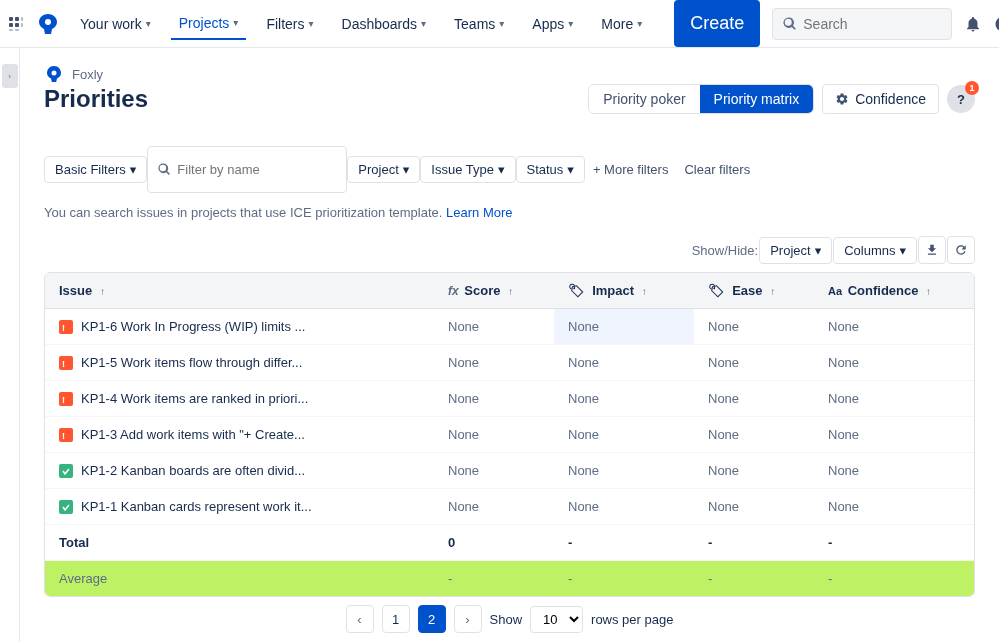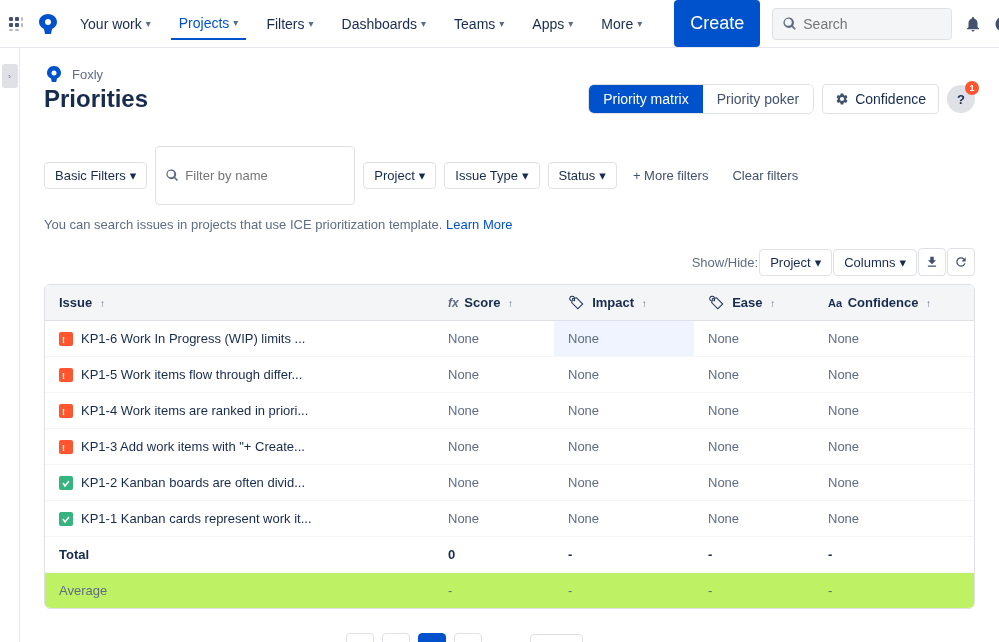--- a/index.html
+++ b/index.html
@@ -77,51 +77,51 @@
       font-size: 13px; cursor: pointer; position: relative; font-weight: 600; color: #172b4d;
     }
     .help-badge {
       position: absolute; top: -4px; right: -4px;
       width: 14px; height: 14px; border-radius: 50%;
       background: #ff5630; color: white; font-size: 9px;
       display: flex; align-items: center; justify-content: center;
     }
 
     
-    .filters-bar { display: flex; align-items: center; gap: 8px; margin-bottom: 12px; flex-wrap: wrap; }
+    .filters-bar { display: flex; align-items: center; margin-bottom: 12px; flex-wrap: wrap; }
     .filter-btn {
       display: flex; align-items: center; gap: 4px;
       padding: 5px 10px; border: 1px solid #dfe1e6; border-radius: 4px;
       background: #fff; cursor: pointer; font-size: 13px; color: #172b4d;
     }
     .filter-search {
       display: flex; align-items: center; gap: 6px;
       border: 1px solid #dfe1e6; border-radius: 4px;
-      padding: 21px 10px; background: #fff; min-width: 200px;
+      padding: 15px 10px; background: #fff; min-width: 200px;
     }
     .filter-search input { border: none; outline: none; font-size: 13px; color: #5e6c84; width: 150px; }
     .more-filters-btn { display: flex; align-items: center; gap: 4px; padding: 5px 8px; cursor: pointer; font-size: 13px; color: #42526e; background: none; border: none; }
     .clear-filters-btn { padding: 5px 8px; cursor: pointer; font-size: 13px; color: #42526e; background: none; border: none; }
 
     
     .info-text { font-size: 13px; color: #5e6c84; margin-bottom: 16px; }
     .info-text a { color: #0052cc; text-decoration: none; }
 
     
     .showhide-bar { display: flex; align-items: center; justify-content: flex-end; gap: 1px; margin-bottom: 8px; }
     .showhide-label { font-size: 13px; color: #5e6c84; }
     .showhide-btn {
       display: flex; align-items: center; gap: 4px;
       padding: 5px 10px; border: 1px solid #dfe1e6; border-radius: 4px;
       background: #fff; cursor: pointer; font-size: 13px; color: #172b4d;
     }
     .icon-btn { width: 28px; height: 28px; display: flex; align-items: center; justify-content: center; cursor: pointer; border: 1px solid #dfe1e6; border-radius: 4px; background: #fff; color: #42526e; }
 
     
-    .table-container { border: 1px solid #dfe1e6; border-radius: 6px; overflow: hidden; margin-bottom: 16px; }
+    .table-container { border: 1px solid #dfe1e6; border-radius: 6px; overflow: hidden; margin-bottom: 0; }
     table { width: 100%; border-collapse: collapse; }
     th {
       background: #f4f5f7; padding: 10px 14px;
       text-align: left; font-size: 13px; font-weight: 600; color: #172b4d;
       border-bottom: 1px solid #dfe1e6;
     }
     th .sort-icon { font-size: 10px; color: #5e6c84; margin-left: 4px; }
     td { padding: 10px 14px; font-size: 13px; color: #172b4d; border-bottom: 1px solid #f4f5f7; }
     tr:last-child td { border-bottom: none; }
     .issue-cell { display: flex; align-items: center; gap: 8px; }
@@ -239,22 +239,22 @@
         <path d="M10 2C5.5 2 3 5.5 3 9c0 2.5 1.5 4.5 4 5.5l0.8 3.5h4.4l0.8-3.5c2.5-1 4-3 4-5.5 0-3.5-2.5-7-7-7z" fill="#0052cc"></path>
         <circle cx="10" cy="9" r="2.5" fill="#fff"></circle>
       </svg>
       <span class="project-name">Foxly</span>
     </div>
 
     <div style="display:flex; align-items:center; justify-content:space-between; margin-bottom:16px;">
       <h1 class="page-title">Priorities</h1>
       <div class="view-controls">
         <div class="view-tabs">
+          <button class="view-tab">Priority poker</button>
           <button class="view-tab active">Priority matrix</button>
-          <button class="view-tab">Priority poker</button>
         </div>
         <button class="customize-btn">
           <svg width="14" height="14" fill="#42526e" viewBox="0 0 24 24">
               <path d="M19.14 12.94c.04-.3.06-.61.06-.94s-.02-.64-.07-.94l2.03-1.58a.49.49 0 0 0 .12-.61l-1.92-3.32a.49.49 0 0 0-.59-.22l-2.39.96a7.02 7.02 0 0 0-1.62-.94l-.36-2.54a.484.484 0 0 0-.48-.41h-3.84c-.24 0-.43.17-.47.41l-.36 2.54a7.05 7.05 0 0 0-1.62.94l-2.39-.96a.47.47 0 0 0-.59.22L2.74 8.87a.47.47 0 0 0 .12.61l2.03 1.58c-.05.3-.07.62-.07.94s.02.64.07.94l-2.03 1.58a.49.49 0 0 0-.12.61l1.92 3.32c.12.22.37.29.59.22l2.39-.96c.5.38 1.04.7 1.62.94l.36 2.54c.05.24.24.41.48.41h3.84c.24 0 .44-.17.47-.41l.36-2.54a7.05 7.05 0 0 0 1.62-.94l2.39.96c.22.08.47 0 .59-.22l1.92-3.32a.47.47 0 0 0-.12-.61l-2.01-1.58zM12 15.6a3.6 3.6 0 1 1 0-7.2 3.6 3.6 0 0 1 0 7.2z"></path>
             </svg>
           <span>Confidence</span>
         </button>
         <div class="help-btn">
           ?
           <div class="help-badge">1</div>

